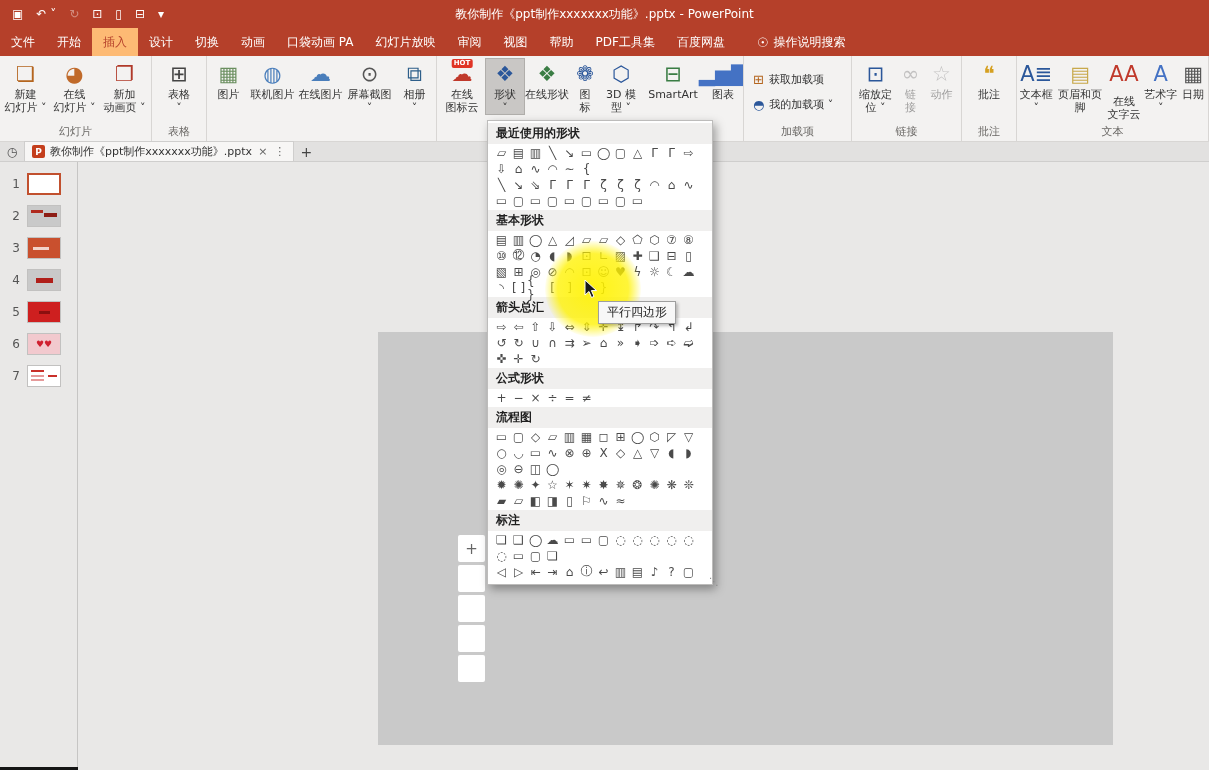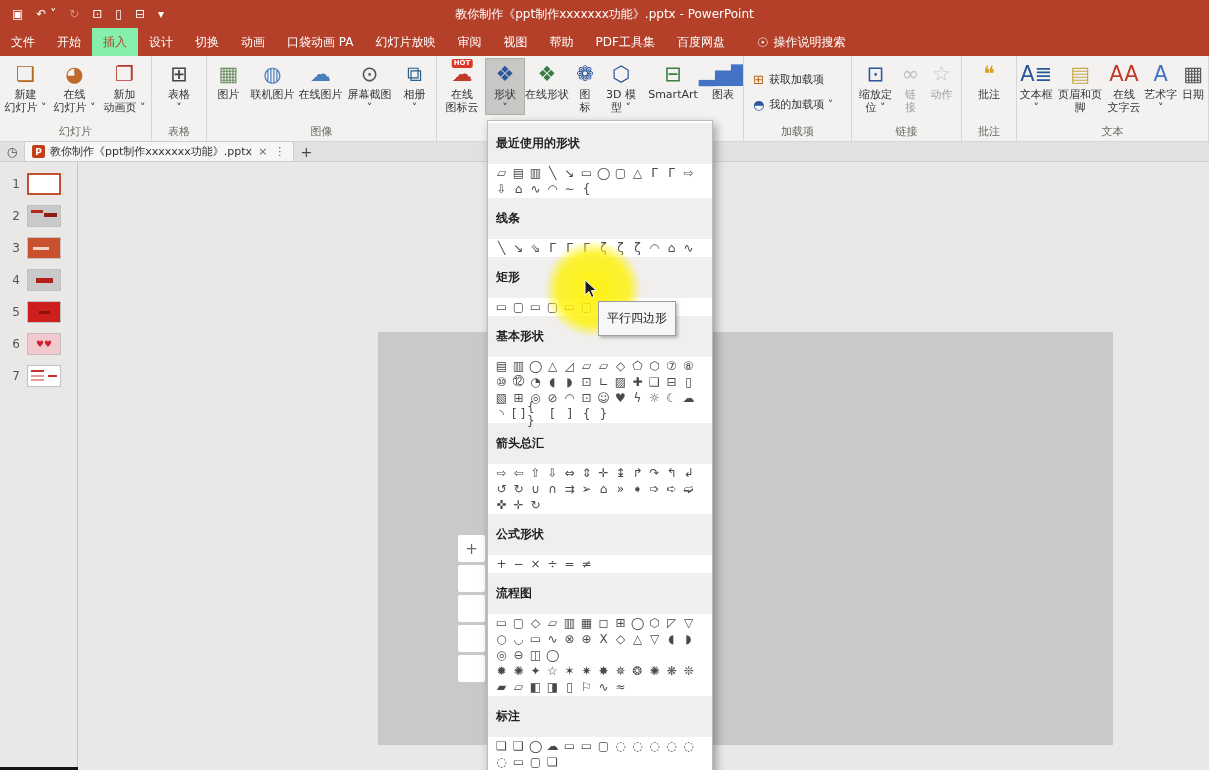--- a/index.html
+++ b/index.html
@@ -9,21 +9,21 @@
   
   .titlebar{position:absolute;left:0;top:0;width:1209px;height:28px;background:#b5402a;display:flex;align-items:center;z-index:5}
   .qat{display:flex;gap:13px;padding-left:12px;font-size:12px;color:#fff;z-index:2}
   .qicon{cursor:default}
   .dim{opacity:.4}
   .wtitle{position:absolute;left:0;right:0;text-align:center;font-size:12px;color:#fff}
 
   
   .menubar{position:absolute;left:0;top:28px;width:1209px;height:28px;background:#b5402a;display:flex;align-items:stretch;font-size:12px;color:#fff;z-index:5}
   .mtab{padding:0 11px;display:flex;align-items:center;gap:5px;cursor:default;white-space:nowrap}
-  .mtab.active{background:#86efac;color:#b5402a}
+  .mtab.active{background:#fdba74;color:#b5402a}
   .mtab.search{margin-left:10px}
   .micon{font-size:13px}
 
   
   .ribbon{position:absolute;left:0;top:56px;width:1209px;height:86px;background:#f3f2f1;display:flex;border-bottom:1px solid #d8d6d4;box-sizing:border-box;overflow:hidden}
   .rgroup{position:relative;border-right:1px solid #d8d6d4;display:flex;flex-direction:column;box-sizing:border-box;flex:0 0 auto;overflow:hidden}
   .rbtns{flex:1;display:flex;justify-content:center;align-items:flex-start;padding-top:3px}
   .rbtn{display:flex;flex-direction:column;align-items:center;padding:2px 0 0;position:relative;box-sizing:border-box}
   .rbtn.pressed{background:#c9c7c5;outline:1px solid #b0aeab}
   .rbtn.disabled{opacity:.45}
@@ -64,30 +64,30 @@
   .thumb .art{font-size:9px;color:#d02030;line-height:1}
   .thumb.v7{background:#fff}
   .thumb.v7::before{content:"";position:absolute;left:3px;top:4px;width:13px;height:2px;background:#c9302a;box-shadow:0 5px 0 #e59a9a, 0 9px 0 #e59a9a}
   .thumb.v7::after{content:"";position:absolute;right:3px;top:9px;width:9px;height:2px;background:#c9302a}
 
   .slide{position:absolute;left:378px;top:170px;width:735px;height:413px;background:#c9c9c9}
   .wbox{position:absolute;left:458px;width:27px;height:27px;background:#fff;border-radius:2px;display:flex;align-items:center;justify-content:center;font-size:15px;color:#666;z-index:3}
 
   
   .shapes-panel{position:absolute;left:487px;top:120px;width:226px;background:#fff;border:1px solid #bdbcbb;box-shadow:3px 4px 9px rgba(0,0,0,.35);z-index:50;box-sizing:border-box;padding-bottom:5px}
-  .shead{background:#f0efee;font-weight:bold;font-size:12px;color:#1f1f1f;padding:12px 8px;margin-top:2px}
+  .shead{background:#f0efee;font-weight:bold;font-size:12px;color:#1f1f1f;padding:2px 8px;margin-top:2px}
   .srow{display:flex;flex-wrap:wrap;padding:1px 5px 0}
   .scell{width:17px;height:15px;display:flex;align-items:center;justify-content:center;font-size:12px;color:#4a4a4a;cursor:default}
   .resize{position:absolute;right:-7px;bottom:-3px;font-size:10px;color:#8a8a8a}
 
   
   .hl{position:absolute;left:545px;top:241px;width:96px;height:96px;border-radius:50%;z-index:60;pointer-events:none;
       background:radial-gradient(circle, rgba(255,242,0,.92) 0%, rgba(255,242,0,.78) 52%, rgba(255,242,0,0) 72%)}
   .cursor{position:absolute;left:584px;top:280px;z-index:70;pointer-events:none}
-  .tooltip{position:absolute;left:598px;top:301px;background:#f7f7f7;border:1px solid #9e9e9e;box-shadow:2px 2px 3px rgba(0,0,0,.25);font-size:12px;color:#222;padding:8px 8px;z-index:65;white-space:nowrap}
+  .tooltip{position:absolute;left:598px;top:301px;background:#f7f7f7;border:1px solid #9e9e9e;box-shadow:2px 2px 3px rgba(0,0,0,.25);font-size:12px;color:#222;padding:2px 8px;z-index:65;white-space:nowrap}
 </style>
 </head>
 <body>
 
 <div class="titlebar">
   <div class="qat" id="qat">
       <span class="qicon">▣</span>
       <span class="qicon">↶ ˅</span>
       <span class="qicon dim">↻</span>
       <span class="qicon">⊡</span>
@@ -193,21 +193,20 @@
           <span class="ricon" style="color: rgb(85, 85, 85);">⊙</span>
           <span class="rlabel">屏幕截图
 ˅</span>
         </div>
         <div class="rbtn" style="width: 40px;">
           <span class="ricon" style="color: rgb(46, 95, 138);">⧉</span>
           <span class="rlabel">相册
 ˅</span>
         </div>
       </div>
-      <div class="glabel">图像</div>
     </div>
     <div class="rgroup" style="width: 307px;">
       <div class="rbtns">
         <div class="rbtn" style="width: 48px;">
           <span class="ricon" style="color: rgb(192, 57, 43);">☁</span>
           <span class="rlabel">在线
 图标云</span>
           <span class="hot">HOT</span>
         </div>
         <div class="rbtn pressed" style="width: 38px;">
@@ -285,21 +284,21 @@
       <div class="rbtns">
         <div class="rbtn" style="width: 44px;">
           <span class="ricon" style="color: rgb(43, 87, 154);">A≣</span>
           <span class="rlabel">文本框
 ˅</span>
         </div>
         <div class="rbtn" style="width: 56px;">
           <span class="ricon" style="color: rgb(200, 169, 75);">▤</span>
           <span class="rlabel">页眉和页脚</span>
         </div>
-        <div class="rbtn" style="width: 44px;">
+        <div class="rbtn" style="width: 44px; gap: 7px;">
           <span class="ricon" style="color: rgb(192, 57, 43);">AA</span>
           <span class="rlabel">在线
 文字云</span>
         </div>
         <div class="rbtn" style="width: 40px;">
           <span class="ricon" style="color: rgb(68, 114, 196);">A</span>
           <span class="rlabel">艺术字
 ˅</span>
         </div>
         <div class="rbtn" style="width: 34px;">
@@ -384,36 +383,34 @@
       <span class="scell">⇨</span>
     </div>
     <div class="srow">
       <span class="scell">⇩</span>
       <span class="scell">⌂</span>
       <span class="scell">∿</span>
       <span class="scell">◠</span>
       <span class="scell">∼</span>
       <span class="scell">{</span>
     </div>
-    <div class="shead">线条</div>
     <div class="srow">
       <span class="scell">╲</span>
       <span class="scell">↘</span>
       <span class="scell">⇘</span>
       <span class="scell">Γ</span>
       <span class="scell">Γ</span>
       <span class="scell">Γ</span>
       <span class="scell">ζ</span>
       <span class="scell">ζ</span>
       <span class="scell">ζ</span>
       <span class="scell">◠</span>
       <span class="scell">⌂</span>
       <span class="scell">∿</span>
     </div>
-    <div class="shead">矩形</div>
     <div class="srow">
       <span class="scell">▭</span>
       <span class="scell">▢</span>
       <span class="scell">▭</span>
       <span class="scell">▢</span>
       <span class="scell">▭</span>
       <span class="scell">▢</span>
       <span class="scell">▭</span>
       <span class="scell">▢</span>
       <span class="scell">▭</span>

